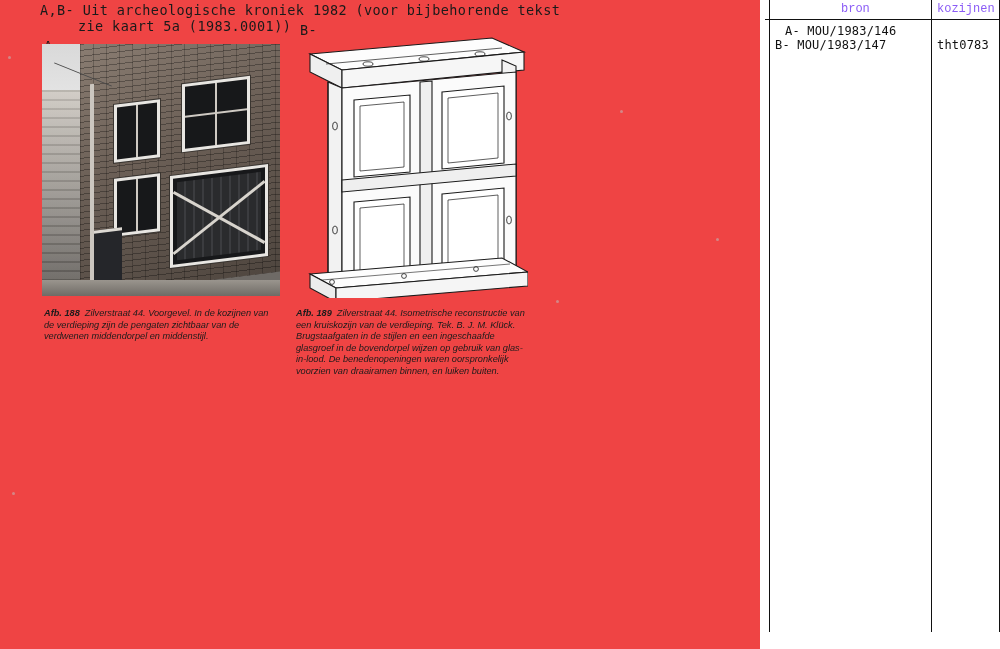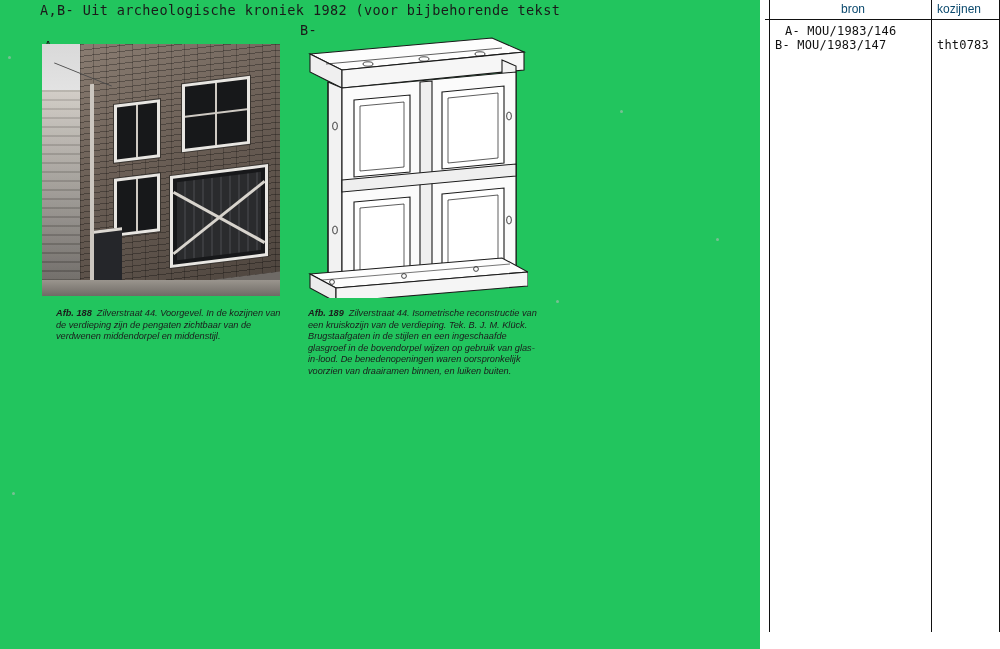--- a/index.html
+++ b/index.html
@@ -14,21 +14,21 @@
     overflow: hidden;
     font-family: "Liberation Sans", sans-serif;
     color: #111;
   }
 
   
   #sheet {
     position: absolute;
     left: 0; top: 0;
     width: 760px; height: 649px;
-    background: #22c55e;
+    background: #ef4444;
   }
 
   .typed {
     font-family: "DejaVu Sans Mono", monospace;
     font-size: 13.5px;
     letter-spacing: 0.4px;
     color: #1a1a1a;
     white-space: pre;
   }
 
@@ -164,24 +164,24 @@
   .caption {
     position: absolute;
     font-family: "Liberation Sans", sans-serif;
     font-style: italic;
     font-size: 9.2px;
     line-height: 11.6px;
     color: #1b1b1b;
     text-align: left;
   }
   #caption-188 {
-    left: 56px; top: 308px; width: 236px;
+    left: 44px; top: 308px; width: 236px;
   }
   #caption-189 {
-    left: 296px; top: 308px; width: 236px; margin-left: 12px;
+    left: 296px; top: 308px; width: 236px;
   }
   .caption .fignum {
     font-style: italic;
     font-weight: bold;
   }
 
   
   #register {
     position: absolute;
     left: 765px; top: 0;
@@ -200,23 +200,23 @@
     background: #111;
   }
   #col-left   { left: 4px; }
   #col-mid    { left: 166px; }
   #col-right  { left: 234px; }
   #head-rule  { top: 19px; }
 
   .reg-head {
     position: absolute;
     top: 2px;
-    font-family: Liberation Sans, sans-serif;
+    font-family: Liberation Mono, monospace;
     font-size: 12px;
-    color: #0c4a6e;
+    color: #8b5cf6;
   }
   #head-bron    { left: 76px; }
   #head-verwerkt{ left: 172px; }
 
   .reg-cell {
     position: absolute;
     font-family: "DejaVu Sans Mono", monospace;
     font-size: 12px;
     letter-spacing: 0.2px;
     color: #111;
@@ -233,20 +233,21 @@
     border-radius: 50%;
     opacity: .55;
   }
 </style>
 </head>
 <body>
 
 <div id="sheet">
 
   <div id="header-line1" class="typed">A,B- Uit archeologische kroniek 1982 (voor bijbehorende tekst</div>
+  <div id="header-line2" class="typed">zie kaart 5a (1983.0001))</div>
 
   <div id="label-a" class="typed">A-</div>
   <div id="label-b" class="typed">B-</div>
 
   <div id="photo-block">
     <div id="photo">
       <div class="sky"></div>
       <div class="side-building"></div>
       <div class="brick-wall"></div>
       <div class="wire"></div>

